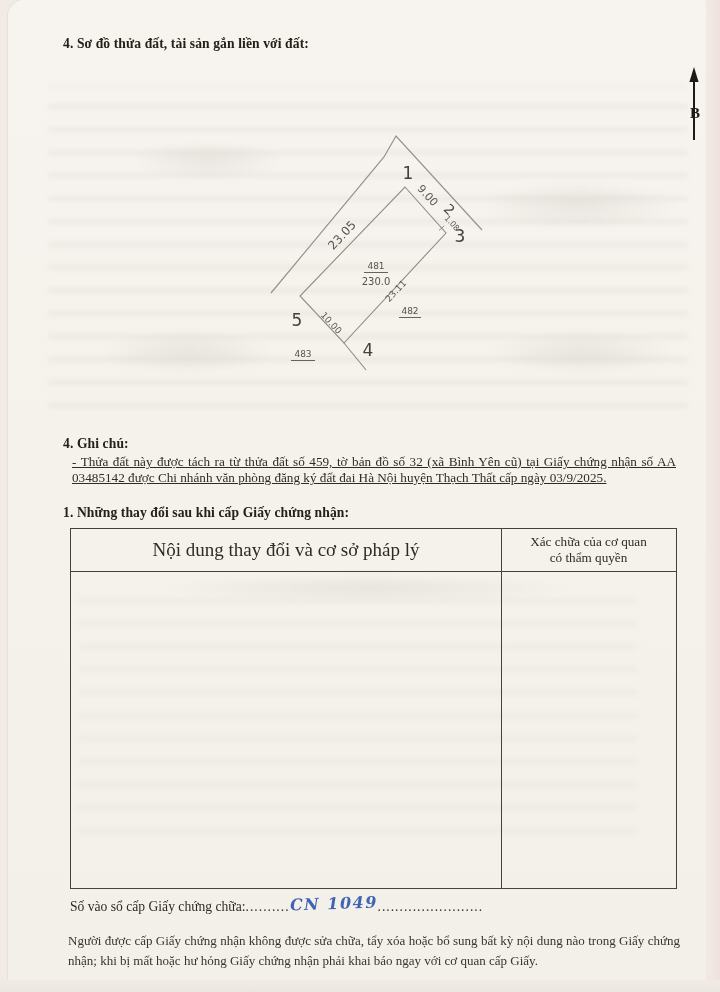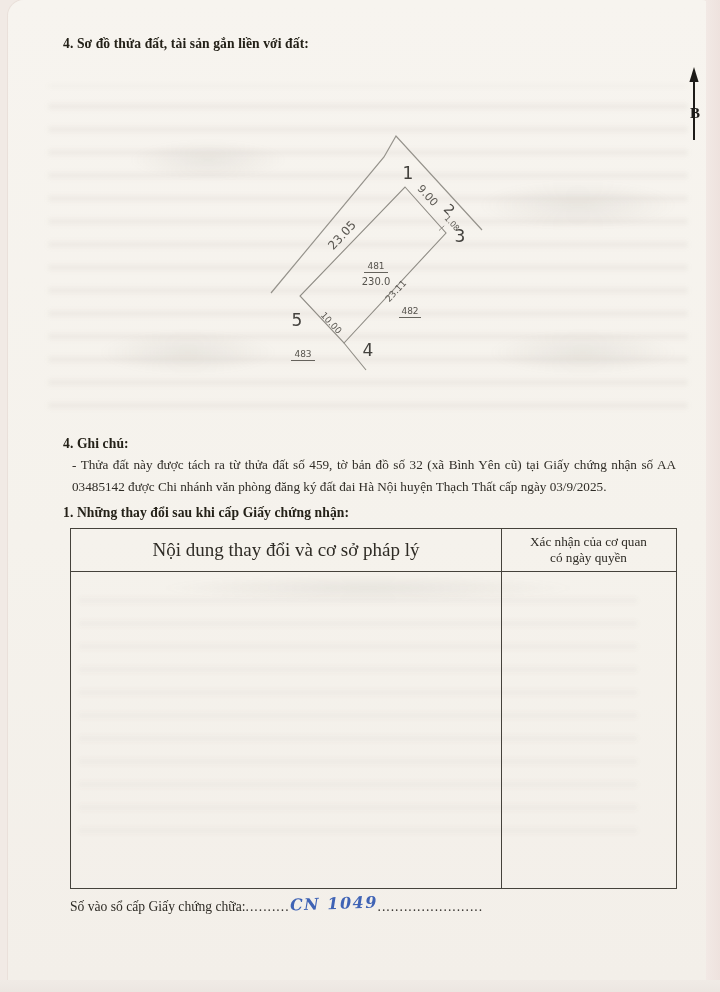--- a/index.html
+++ b/index.html
@@ -14,21 +14,21 @@
     border-radius:16px 12px 4px 0;
     box-shadow:0 0 0 1px rgba(220,205,198,.35);
   }
   .edge-right{position:absolute;right:0;top:0;width:14px;height:100%;
     background:linear-gradient(90deg,#f2e9e5,#eee2de);} 
   .edge-bottom{position:absolute;left:0;bottom:0;width:100%;height:12px;
     background:linear-gradient(180deg,#f0ebe6,#ece6e1);} 
 
   .abs{position:absolute;}
   .heading{font-weight:bold;color:#242118;font-size:13.6px;letter-spacing:.1px;}
-  .bodytext{color:#2f2c26;font-size:13.2px;line-height:22px;text-align:justify;}
+  .bodytext{color:#2f2c26;font-size:13.2px;line-height:16px;text-align:justify;text-decoration:underline;}
 
   
   .smudge{position:absolute;pointer-events:none;filter:blur(2px);}
   .stripes{background:repeating-linear-gradient(0deg,transparent 0 16px,rgba(125,118,110,0.055) 16px 23px);}
   .blob{background:radial-gradient(ellipse at center,rgba(125,118,110,0.10),transparent 70%);}
 
   
   svg text{font-family:"DejaVu Sans", sans-serif;}
   .vtx{fill:#43413d;font-size:17px;}
   .vtx2{fill:#4a4843;font-size:14px;}
@@ -107,26 +107,27 @@
   <div class="abs heading" style="left:55px;top:436px;">4. Ghi chú:</div>
   <div class="abs bodytext" style="left:64px;top:454px;width:604px;">- Thửa đất này được tách ra từ thửa đất số 459, tờ bản đồ số 32 (xã Bình Yên cũ) tại Giấy chứng nhận số AA 03485142 được Chi nhánh văn phòng đăng ký đất đai Hà Nội huyện Thạch Thất cấp ngày 03/9/2025.</div>
 
   <div class="abs heading" style="left:55px;top:505px;">1. Những thay đổi sau khi cấp Giấy chứng nhận:</div>
 
   <div class="abs tbl">
     <div class="vline"></div>
     <div class="hdrline"></div>
     <div class="h1">Nội dung thay đổi và cơ sở pháp lý</div>
     <div class="h2">
-      <span>Xác nhận của cơ quan</span>
-      <span>có ngày quyền</span>
+      <span>Xác chữa của cơ quan</span>
+      <span>có thẩm quyền</span>
     </div>
   </div>
 
   <div class="abs serial">
     <span>Số vào sổ cấp Giấy chứng chữa:</span><span class="dots">..........</span><span class="hand">CN 1049</span><span class="dots">........................</span>
   </div>
 
+  <div class="abs footer">Người được cấp Giấy chứng nhận không được sửa chữa, tẩy xóa hoặc bổ sung bất kỳ nội dung nào trong Giấy chứng nhận; khi bị mất hoặc hư hỏng Giấy chứng nhận phải khai báo ngay với cơ quan cấp Giấy.</div>
 
 </div>
 
 <div class="edge-right"></div>
 <div class="edge-bottom"></div>
 
 </body></html>

